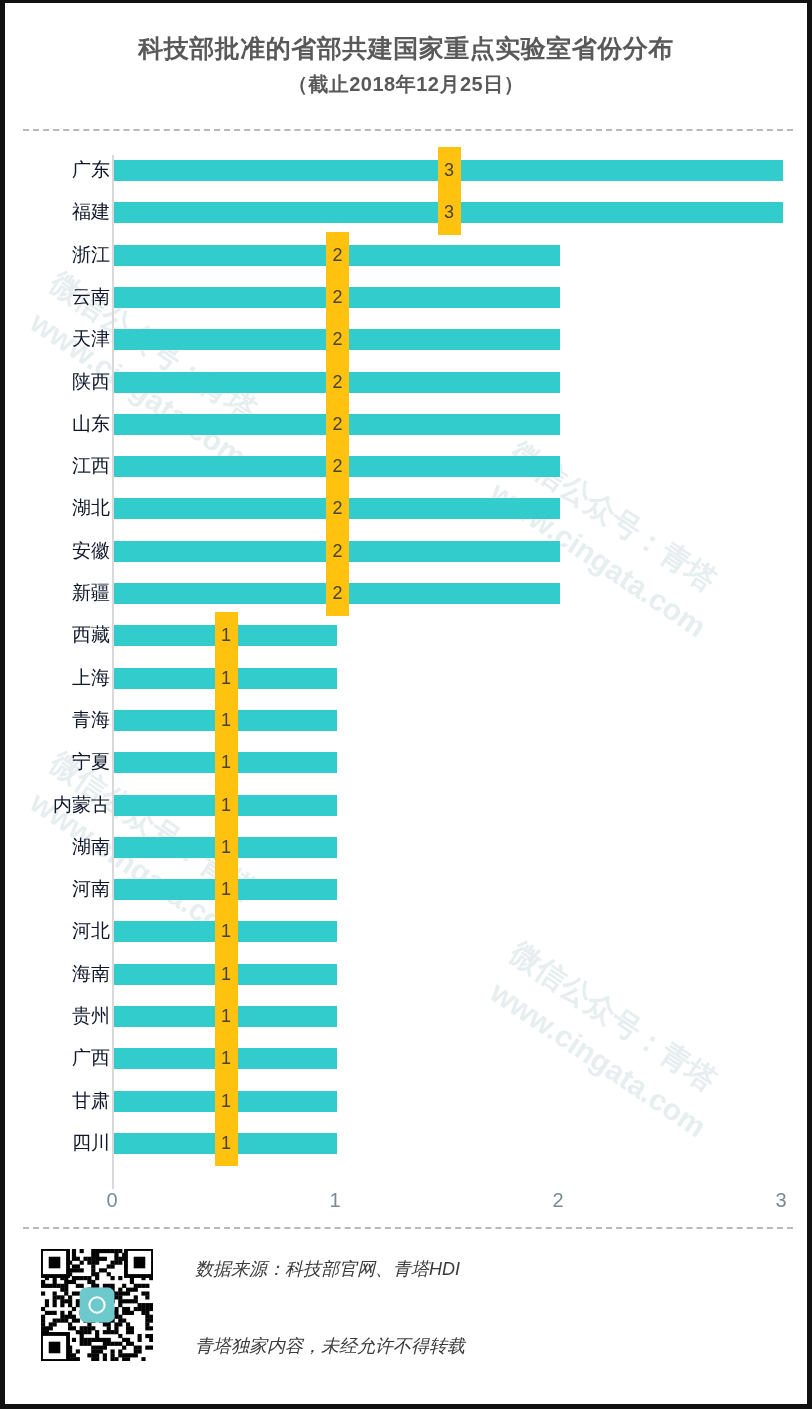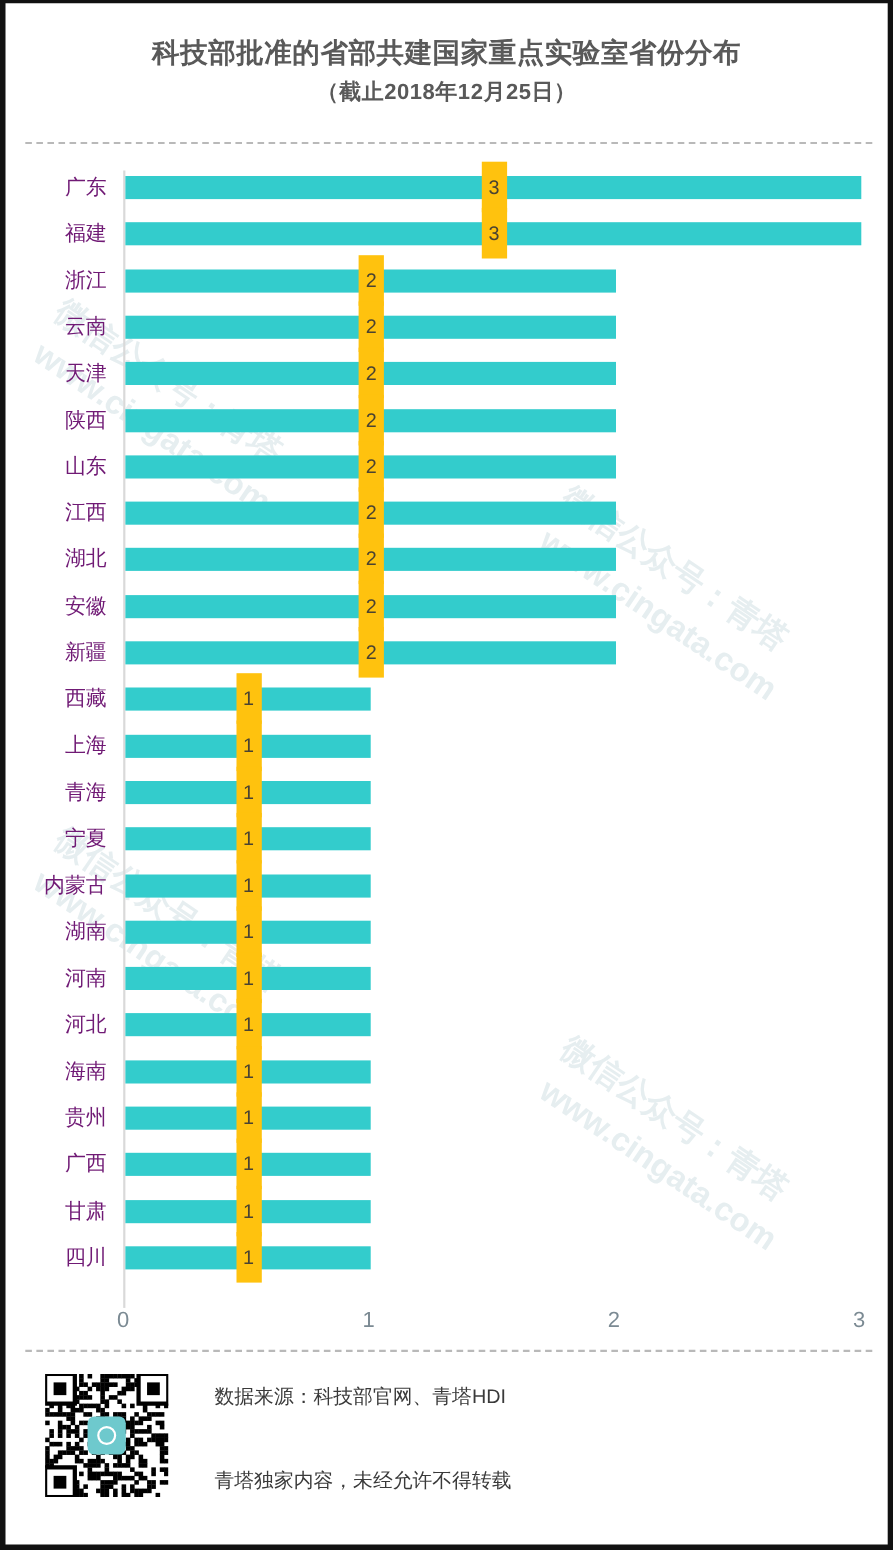--- a/index.html
+++ b/index.html
@@ -48,23 +48,23 @@
     position:absolute;left:0;top:132px;width:802px;height:1090px;
   }
   #axis-line{
     position:absolute;left:107px;top:20px;width:2px;height:1034px;
     background:#d9d9d9;
   }
   .row{
     position:absolute;left:0;height:42px;width:802px;
   }
   .row-label{
-    position:absolute;left:0;top:0;width:92px;height:42px;
+    position:absolute;left:13px;top:0;width:92px;height:42px;
     display:flex;align-items:center;justify-content:flex-end;
-    color:#701a75;
+    color:#0f172a;
     font-size:19px;
     white-space:nowrap;
   }
   .bar{
     position:absolute;left:109px;top:11px;height:21px;
     background:#33cccc;
   }
   .vbox{
     position:absolute;top:-2px;width:23px;height:46px;
     background:#ffc20e;
@@ -85,21 +85,21 @@
   #footer{
     position:absolute;left:0;top:1232px;width:802px;height:170px;
   }
   #qr{
     position:absolute;left:36px;top:14px;width:112px;height:112px;
     background:#fff;
   }
   #qr svg{display:block;}
   .foot-line{
     position:absolute;left:190px;
-    color:#3a3a3a;font-size:18px;white-space:nowrap;
+    color:#3a3a3a;font-size:18px;white-space:nowrap;font-style:italic;
   }
   #foot-0{top:22px;}
   #foot-1{top:66px;}
   #foot-2{top:99px;}
 
   
   .wm{
     position:absolute;
     color:#e6eef0;
     font-size:30px;

